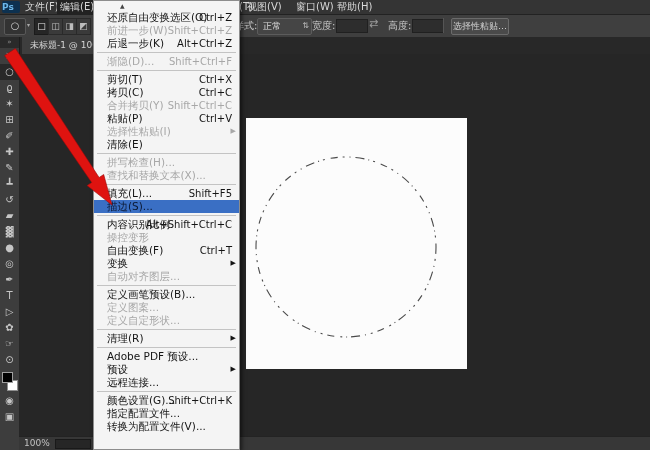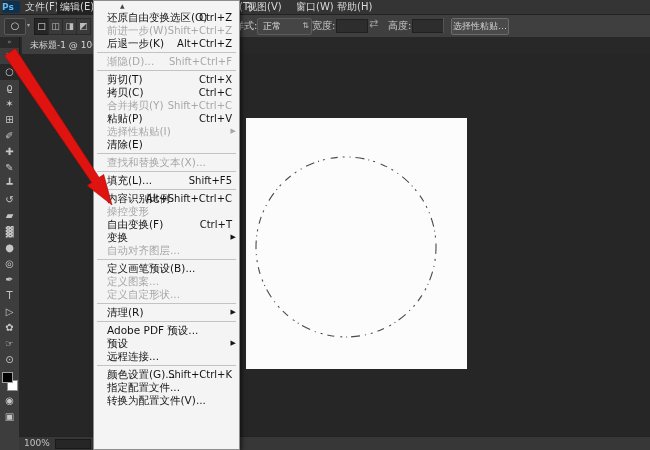--- a/index.html
+++ b/index.html
@@ -161,23 +161,25 @@
         <div class="sep"></div>
         <div class="mi dis"><span class="lbl">渐隐(D)...</span><span class="sc">Shift+Ctrl+F</span></div>
         <div class="sep"></div>
         <div class="mi"><span class="lbl">剪切(T)</span><span class="sc">Ctrl+X</span></div>
         <div class="mi"><span class="lbl">拷贝(C)</span><span class="sc">Ctrl+C</span></div>
         <div class="mi dis"><span class="lbl">合并拷贝(Y)</span><span class="sc">Shift+Ctrl+C</span></div>
         <div class="mi"><span class="lbl">粘贴(P)</span><span class="sc">Ctrl+V</span></div>
         <div class="mi dis"><span class="lbl">选择性粘贴(I)</span><span class="sub">▶</span></div>
         <div class="mi"><span class="lbl">清除(E)</span></div>
         <div class="sep"></div>
+        <div class="mi dis"><span class="lbl">拼写检查(H)...</span></div>
         <div class="mi dis"><span class="lbl">查找和替换文本(X)...</span></div>
         <div class="sep"></div>
         <div class="mi"><span class="lbl">填充(L)...</span><span class="sc">Shift+F5</span></div>
+        <div class="mi hl"><span class="lbl">描边(S)...</span></div>
         <div class="sep"></div>
         <div class="mi"><span class="lbl">内容识别比例</span><span class="sc">Alt+Shift+Ctrl+C</span></div>
         <div class="mi dis"><span class="lbl">操控变形</span></div>
         <div class="mi"><span class="lbl">自由变换(F)</span><span class="sc">Ctrl+T</span></div>
         <div class="mi"><span class="lbl">变换</span><span class="sub">▶</span></div>
         <div class="mi dis"><span class="lbl">自动对齐图层...</span></div>
         <div class="sep"></div>
         <div class="mi"><span class="lbl">定义画笔预设(B)...</span></div>
         <div class="mi dis"><span class="lbl">定义图案...</span></div>
         <div class="mi dis"><span class="lbl">定义自定形状...</span></div>

